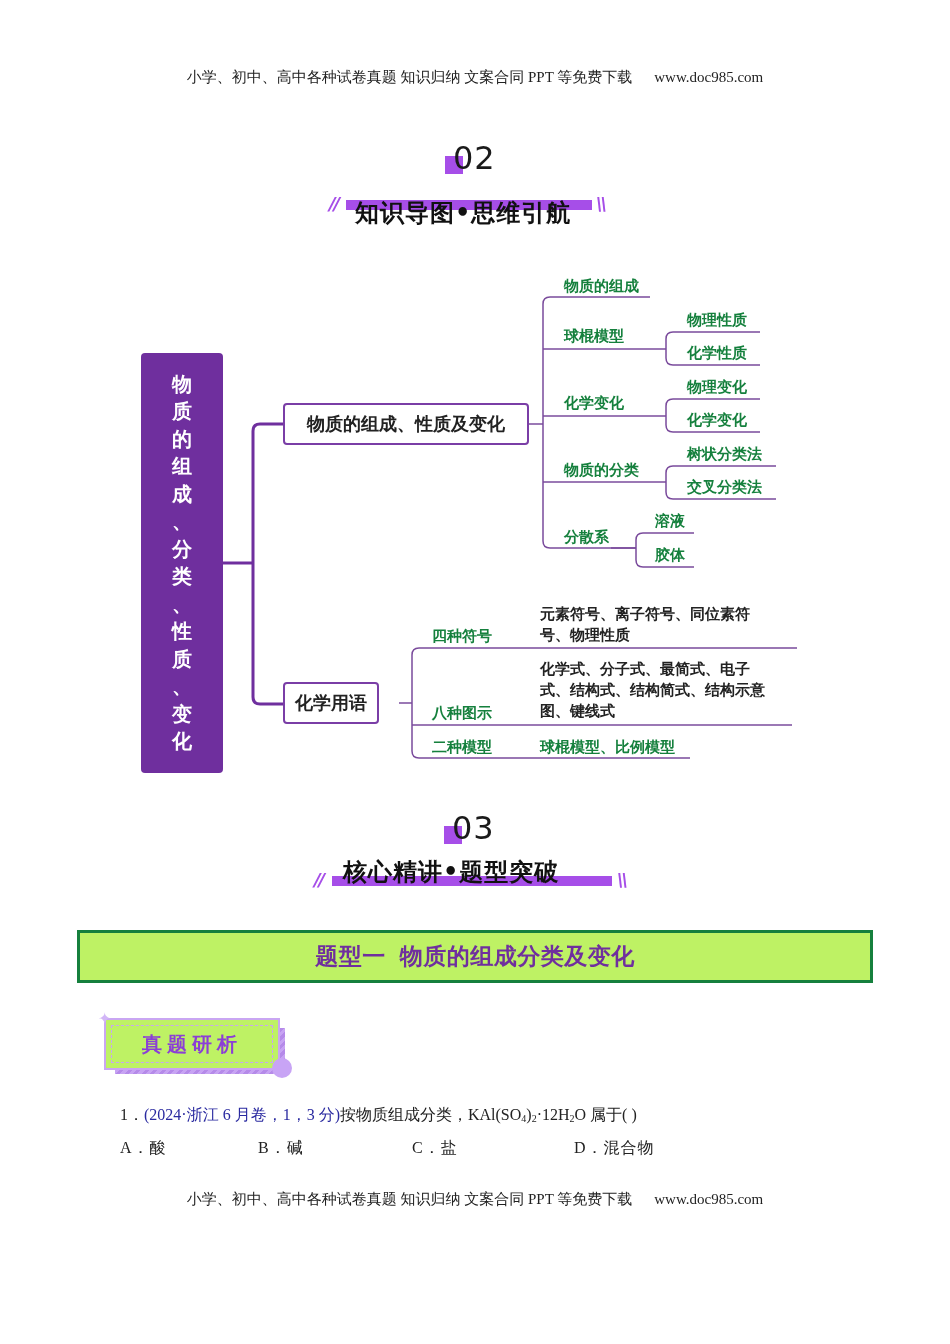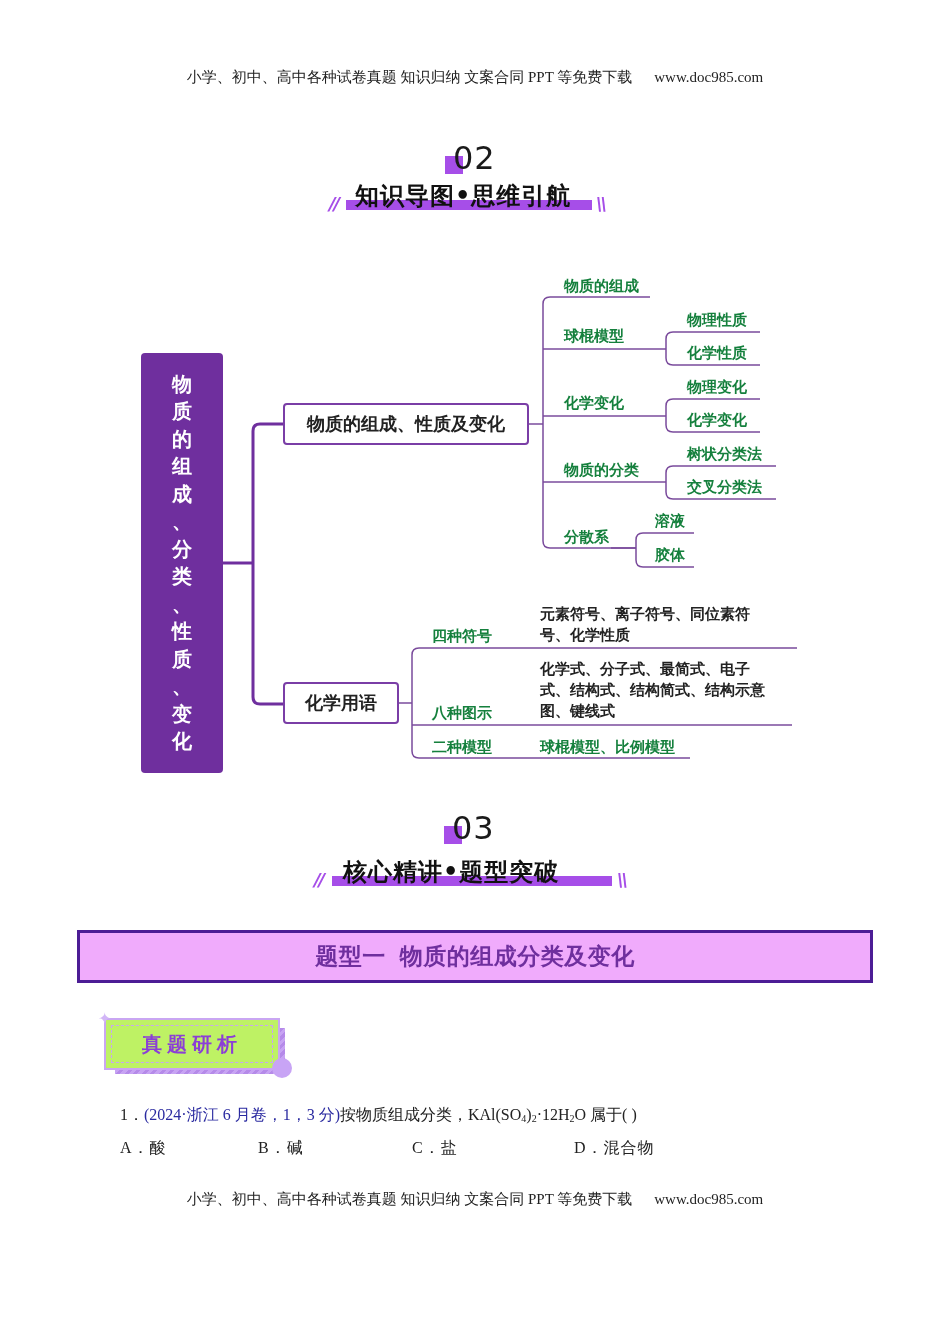--- a/index.html
+++ b/index.html
@@ -34,21 +34,21 @@
     display: flex; align-items: center; justify-content: center; box-sizing: border-box;
   }
   .leaf { font-size: 15px; color: #15803d; white-space: nowrap; line-height: 20px; }
   .leaf.bold { font-weight: bold; }
   .leaf-multi { font-size: 15px; color: #222; line-height: 21px; font-weight: bold; }
   svg.lines { position: absolute; left: 0; top: 0; }
 
   
   .cat-banner {
     left: 77px; top: 930px; width: 796px; height: 53px; box-sizing: border-box;
-    background: #f0abfc; border: 3px solid #4c1d95;
+    background: #bef264; border: 3px solid #15803d;
     display: flex; align-items: center; justify-content: center;
   }
   .cat-banner span { color: #6f2f9e; font-size: 23px; font-weight: bold; letter-spacing: 0.5px; }
   .cat-banner .gap { display: inline-block; width: 14px; }
 
   
   .badge-shadow { left: 115px; top: 1028px; width: 170px; height: 46px;
     background: repeating-linear-gradient(135deg, #c7a3f3 0 3px, #b58ae9 3px 6px); }
   .badge { left: 104px; top: 1018px; width: 176px; height: 52px; background: #bef264; border: 2px solid #c9a6f2; box-sizing: border-box; }
   .badge-inner { position: absolute; left: 5px; top: 5px; right: 5px; bottom: 5px; border: 1.5px dashed #c9a6f2; display: flex; align-items: center; justify-content: center; }
@@ -65,21 +65,21 @@
 </head>
 <body>
 
 <div class="abs header-line">
   <span>小学、初中、高中各种试卷真题  知识归纳  文案合同  PPT 等免费下载</span><span class="site">www.doc985.com</span>
 </div>
 
 <div class="abs sec-num-block" style="left:445px; top:156px;"></div>
 <div class="abs sec-num" style="left:453px; top:142px;">02</div>
 <div class="abs sec-underbar" style="left:346px; top:200px; width:246px;"></div>
-<div class="abs sec-title" style="left:355px; top:181px;">知识导图•思维引航</div>
+<div class="abs sec-title" style="left:355px; top:198px;">知识导图•思维引航</div>
 <div class="abs slashes" style="left:329px; top:193px;">//</div>
 <div class="abs slashes" style="left:596px; top:193px;">\\</div>
 
 <svg class="lines" width="950" height="800">
   <g fill="none" stroke="#6f2f9e" stroke-width="3">
     <line x1="223" y1="563" x2="253" y2="563"></line>
     <path d="M283 424 H260 Q253 424 253 431 V697 Q253 704 260 704 H283"></path>
   </g>
   <g fill="none" stroke="#7a4b9c" stroke-width="1.5">
 
@@ -135,28 +135,28 @@
 <div class="abs leaf bold" style="left:687px; top:410px;">化学变化</div>
 
 <div class="abs leaf bold" style="left:564px; top:460px;">物质的分类</div>
 <div class="abs leaf bold" style="left:687px; top:444px;">树状分类法</div>
 <div class="abs leaf bold" style="left:687px; top:477px;">交叉分类法</div>
 
 <div class="abs leaf bold" style="left:564px; top:527px;">分散系</div>
 <div class="abs leaf bold" style="left:655px; top:511px;">溶液</div>
 <div class="abs leaf bold" style="left:655px; top:545px;">胶体</div>
 
-<div class="abs node-box" style="left:283px; top:682px; width:116px; height:42px;">
+<div class="abs node-box" style="left:283px; top:682px; width:96px; height:42px;">
   <span>化学用语</span>
 </div>
 
 <div class="abs leaf bold" style="left:432px; top:626px;">四种符号</div>
 <div class="abs leaf-multi" style="left:540px; top:604px;">
   <div>元素符号、离子符号、同位素符</div>
-  <div>号、化学性质</div>
+  <div>号、物理性质</div>
 </div>
 
 <div class="abs leaf bold" style="left:432px; top:703px;">八种图示</div>
 <div class="abs leaf-multi" style="left:540px; top:659px;">
   <div>化学式、分子式、最简式、电子</div>
   <div>式、结构式、结构简式、结构示意</div>
   <div>图、键线式</div>
 </div>
 
 <div class="abs leaf bold" style="left:432px; top:737px;">二种模型</div>

